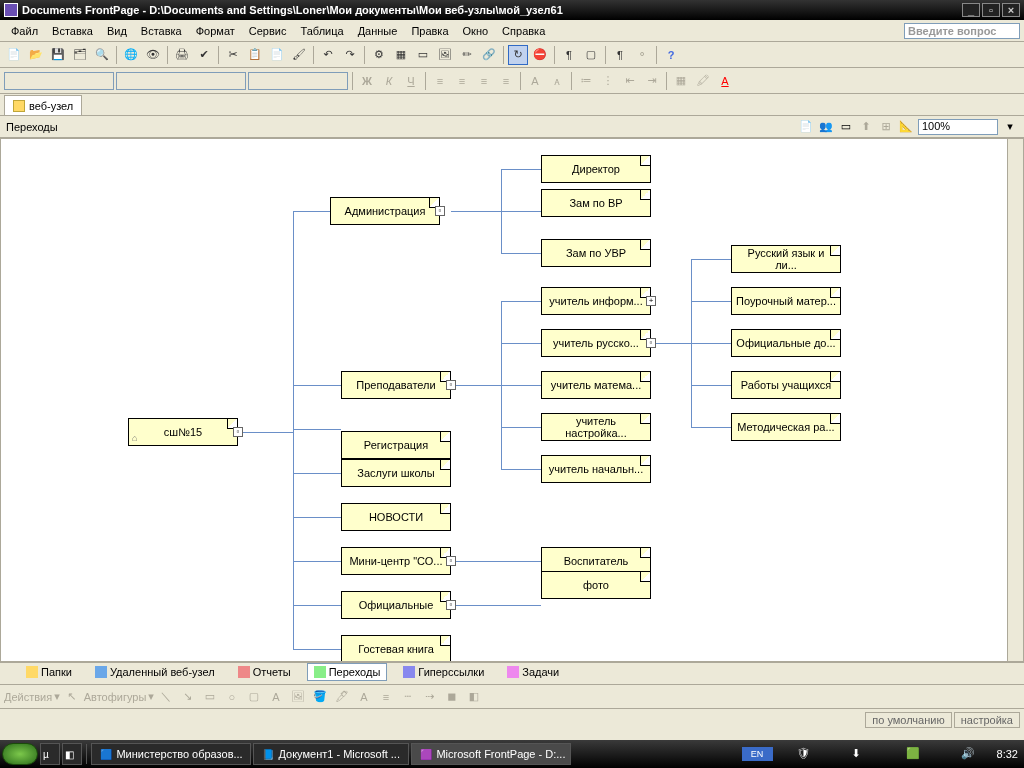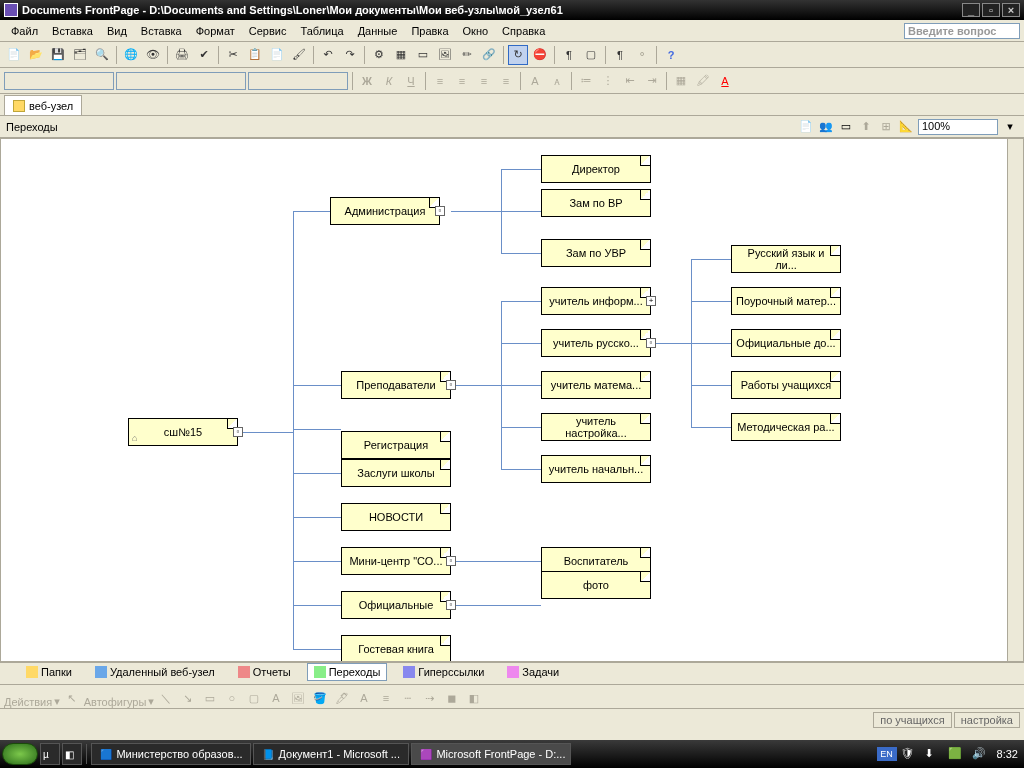--- a/index.html
+++ b/index.html
@@ -28,30 +28,30 @@
 .scroll-v { position: absolute; right: 0; top: 0; width: 16px; height: 100%; background: #ece9d8; border-left: 1px solid #aca899; }
 .node { position: absolute; background: #ffffcc; border: 1px solid #000; padding: 4px; width: 110px; height: 28px; display: flex; align-items: center; justify-content: center; text-align: center; font-size: 10px; }
 .node .fold { position: absolute; width: 10px; height: 10px; right: 0; top: 0; background: linear-gradient(135deg, transparent 50%, #fff 50%); border-left: 1px solid #000; border-bottom: 1px solid #000; }
 .node .exp { position:absolute; width:10px; height:10px; right:-6px; top:50%; transform:translateY(-50%); background:#fff; border:1px solid #666; font-size:8px; line-height:8px; text-align:center;}
 .home-ico { position:absolute; left:3px; bottom:2px; font-size:9px; color:#666;}
 .line { position: absolute; background: #6a8fc8; }
 .bottombar { height: 22px; background: #ece9d8; border-top: 1px solid #aca899; display: flex; align-items: flex-start; padding: 0 19px; gap: 9px; }
 .bottombar .btab { padding: 2px 6px; display: flex; align-items: center; gap: 3px; border: 1px solid transparent; }
 .bottombar .btab.active { border: 1px solid #7f9db9; background: #fff; }
 .bottombar .bicon { width: 12px; height: 12px; }
-.actionsbar { height: 24px; background: #ece9d8; border-top: 1px solid #aca899; display:flex; align-items:flex-end; padding:0 4px; gap:2px; color:#aca899;}
+.actionsbar { height: 24px; background: #ece9d8; border-top: 1px solid #aca899; display:flex; align-items:center; padding:0 4px; gap:2px; color:#aca899;}
 .statusbar { height: 22px; background: #ece9d8; border-top: 1px solid #aca899; display:flex; align-items:center; padding:0 4px; }
 .statusbar .spacer{flex:1;}
 .statusbar .cell{border:1px solid #aca899; padding:1px 6px; margin-left:2px; color:#666;}
 .taskbar { height: 28px; background: linear-gradient(#3a3a3a,#000); display: flex; align-items: center; padding: 0 2px; color: #fff; gap: 2px; position:absolute; bottom:0; left:0; right:0;}
 .taskbar .start { width: 36px; height: 22px; background: radial-gradient(#7cc84b,#2a6b1a); border-radius: 11px; border:1px solid #1a4a0a;}
 .taskbar .titem { height: 22px; padding: 0 8px; background: #2a2a2a; border: 1px solid #555; display: flex; align-items: center; gap: 4px; font-size: 10px; max-width:160px; overflow:hidden; white-space:nowrap;}
 .taskbar .titem.active{background:#4a4a4a;}
 .taskbar .tray { margin-left: auto; display: flex; align-items: center; gap: 4px; padding: 0 4px; }
-.taskbar .tray .ticon{width:20px;height:14px;}
+.taskbar .tray .ticon{width:31px;height:14px;margin-left:20px;}
 .grey{color:#aca899;}
 </style>
 </head>
 <body>
 
 <div class="titlebar">
   <div class="icon-app"></div>
   <span><span>Documents FrontPage</span> - <span>D:\Documents and Settings\Loner\Мои документы\Мои веб-узлы\мой_узел61</span></span>
   <div class="spacer"></div>
   <div class="wbtn">_</div>
@@ -366,21 +366,21 @@
   <div class="tbtn grey">A</div>
   <div class="tbtn grey">≡</div>
   <div class="tbtn grey">┄</div>
   <div class="tbtn grey">⇢</div>
   <div class="tbtn grey">◼</div>
   <div class="tbtn grey">◧</div>
 </div>
 
 <div class="statusbar">
   <div class="spacer"></div>
-  <div class="cell">по учащихся</div>
+  <div class="cell">по умолчанию</div>
   <div class="cell">настройка</div>
 </div>
 
 <div class="taskbar">
   <div class="start"></div>
   <div class="titem" style="width:20px;padding:0 2px">µ</div>
   <div class="titem" style="width:20px;padding:0 2px">◧</div>
   <div style="width:1px;height:20px;background:#555;margin:0 2px"></div>
   <div class="titem">🟦 <span>Министерство образов...</span></div>
   <div class="titem">📘 <span>Документ1 - Microsoft ...</span></div>

